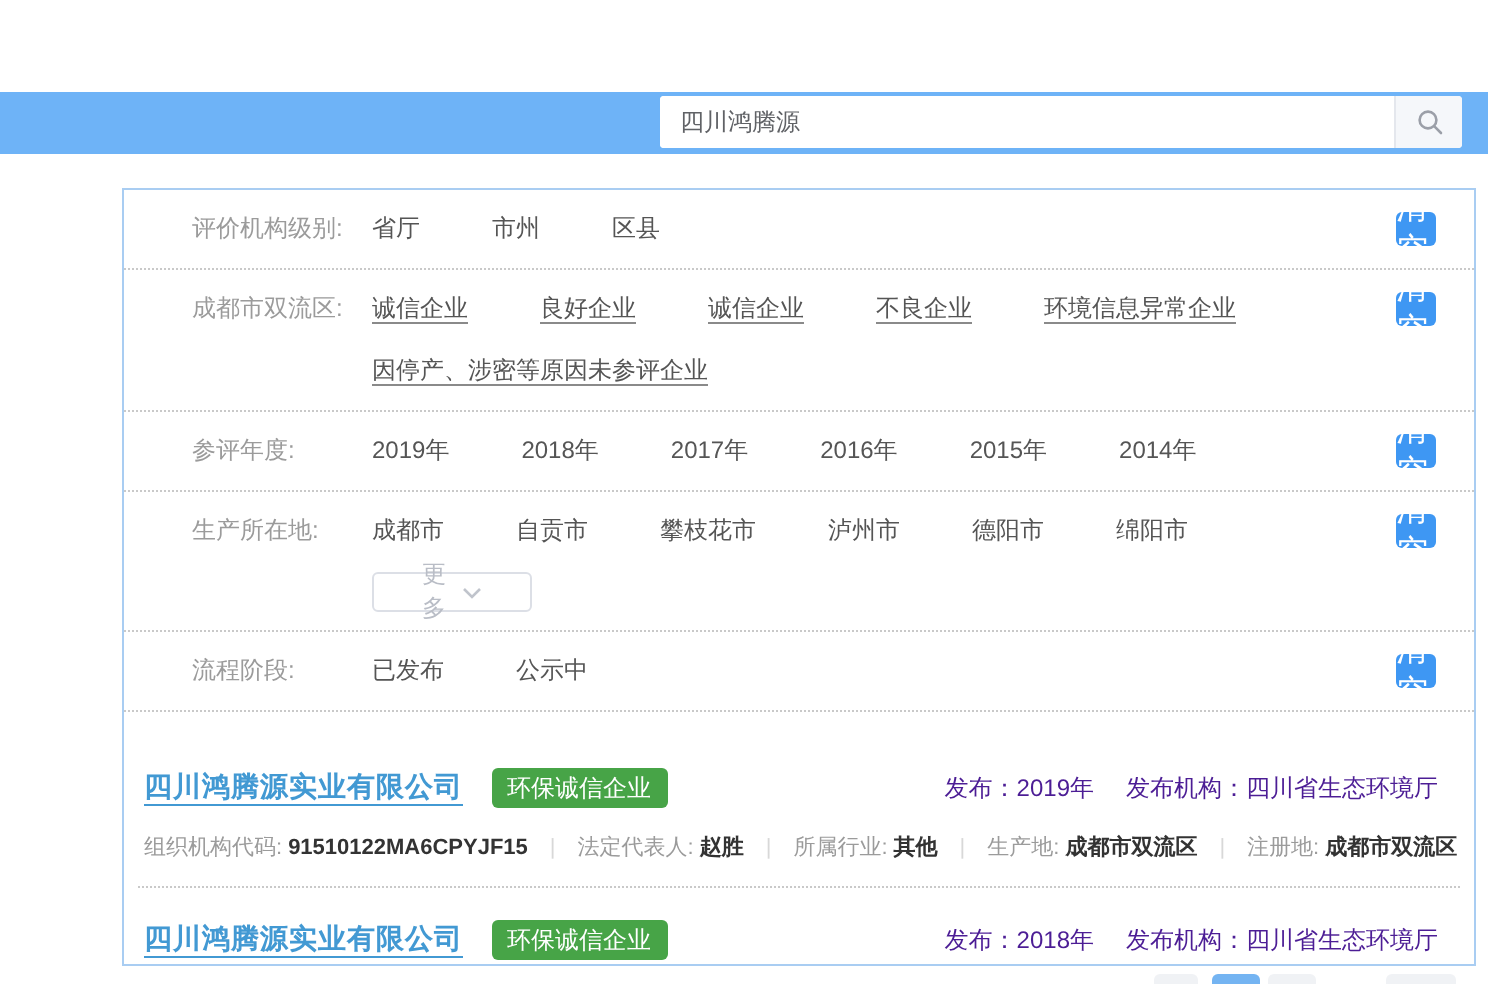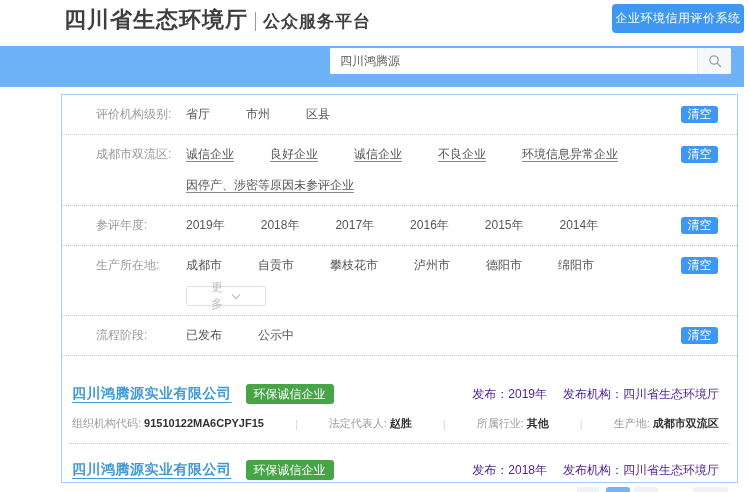--- a/index.html
+++ b/index.html
@@ -18,82 +18,74 @@
   .header{position:absolute;left:0;top:0;width:750px;height:46px;background:#fff;}
   .brand{position:absolute;left:64px;top:7px;display:flex;align-items:flex-end;}
   .brand-title{font-size:22px;font-weight:700;color:#3f3f3f;letter-spacing:1px;line-height:26px;}
   .brand-sep{width:1px;height:19px;background:#9a9a9a;margin:0 7px 2px 7px;}
   .brand-subtitle{font-size:17px;font-weight:600;color:#3f3f3f;line-height:21px;padding-bottom:1px;letter-spacing:1px;}
   .system-btn{position:absolute;right:6px;top:4px;width:132px;height:29px;background:var(--primary);
     color:#fff;font-size:12px;border-radius:4px;display:flex;align-items:center;justify-content:center;
     cursor:pointer;letter-spacing:0.5px;}
 
   
-  .search-bar{position:absolute;left:0;top:46px;width:744px;height:41px;background:var(--bar-blue);}
+  .search-bar{position:absolute;left:0;top:46px;width:744px;height:31px;background:var(--bar-blue);}
   .search-box{position:absolute;left:330px;top:2px;width:401px;height:26px;display:flex;
     border-radius:2px;overflow:hidden;background:#fff;}
   .search-input{flex:1;border:none;outline:none;font-size:12px;color:#606266;padding:0 10px;
     font-family:inherit;background:#fff;}
   .search-btn{width:34px;background:#f5f7fa;border-left:1px solid #e4e7ed;display:flex;
     align-items:center;justify-content:center;cursor:pointer;}
 
   
   .panel{position:absolute;left:61px;top:94px;width:677px;height:389px;background:#fff;
     border:1px solid var(--panel-border);}
 
   .filter-row{position:relative;display:flex;align-items:flex-start;
     border-bottom:1px dotted #c9c9c9;padding:12px 60px 12px 24px;}
   .filter-label{width:90px;flex:none;color:#9b9b9b;font-size:12px;line-height:15px;margin-left:10px;}
   .filter-options{flex:1;display:flex;flex-wrap:wrap;column-gap:36px;row-gap:16px;align-items:flex-start;}
   .filter-option{font-size:12px;color:#555;line-height:15px;cursor:pointer;white-space:nowrap;}
   .underlined-options .filter-option{text-decoration:underline;text-underline-offset:3px;
     text-decoration-color:#8a8a8a;}
-  .clear-btn{position:absolute;right:19px;top:11px;width:37px;height:17px;background:var(--primary);
-    color:#fff;font-size:12px;border-radius:3px;display:flex;align-items:center;justify-content:center;
+  .clear-btn{position:absolute;right:19px;top:11px;width:20px;height:17px;background:var(--primary);
+    color:#fff;font-size:16px;border-radius:3px;display:flex;align-items:center;justify-content:center;
     cursor:pointer;}
   .more-select{width:80px;height:20px;border:1px solid #dcdfe6;border-radius:3px;display:flex;
     align-items:center;justify-content:space-between;padding:0 24px;color:#b9bdc6;font-size:12px;
     cursor:pointer;margin:-3px 0;background:#fff;}
 
   
   .results{padding-top:12px;}
   .result-card{position:relative;margin:0 7px;padding:16px 3px 12px 3px;border-bottom:1px dotted #c9c9c9;}
   .company-line{display:flex;align-items:center;}
   .company-link{font-size:14px;font-weight:700;color:var(--link-blue);text-decoration:underline;
     text-underline-offset:4px;cursor:pointer;letter-spacing:0.5px;}
   .badge{background:var(--badge-green);color:#fff;font-size:12px;line-height:12px;padding:4px 8px;
     border-radius:3px;margin-left:14px;text-align:right;}
   .publish{margin-left:auto;font-size:12px;color:#4c1d95;display:flex;gap:16px;padding-right:8px;white-space:nowrap;}
-  .details-line{margin-top:12px;font-size:11px;color:#9b9b9b;display:flex;align-items:center;white-space:nowrap;gap:20px;}
+  .details-line{margin-top:12px;font-size:11px;color:#9b9b9b;display:flex;align-items:center;white-space:nowrap;}
   .detail-label{color:#9b9b9b;}
   .detail-value{color:#333;font-weight:700;margin-left:3px;}
   .detail-sep{color:#d8d8d8;margin:0 11px;}
 
   
   .pagination{position:absolute;left:0;top:487px;width:750px;height:5px;}
   .page-stub{position:absolute;top:0;height:20px;background:#f0f2f5;border-radius:3px;cursor:pointer;}
   .page-stub.active{background:#74b4f2;}
   .pagination .page-stub:nth-child(1){left:577px;width:22px;}
   .pagination .page-stub:nth-child(2){left:606px;width:24px;}
   .pagination .page-stub:nth-child(3){left:634px;width:24px;}
   .pagination .page-stub:nth-child(4){left:693px;width:35px;}
 </style>
 </head>
 <body>
 
 <div class="stage">
 
-  <div class="header">
-    <div class="brand">
-      <span class="brand-title">四川省生态环境厅</span>
-      <span class="brand-sep"></span>
-      <span class="brand-subtitle">公众服务平台</span>
-    </div>
-    <div class="system-btn">企业环境信用评价系统</div>
-  </div>
 
   <div class="search-bar">
     <div class="search-box">
       <input class="search-input" type="text" value="四川鸿腾源" style="">
       <div class="search-btn">
         <span style="display:flex;">
           <svg width="14" height="14" viewBox="0 0 14 14">
             <circle cx="6" cy="6" r="4.2" fill="none" stroke="#9b9fa8" stroke-width="1.3"></circle>
             <line x1="9.2" y1="9.2" x2="12.5" y2="12.5" stroke="#9b9fa8" stroke-width="1.3" stroke-linecap="round"></line>
           </svg>

